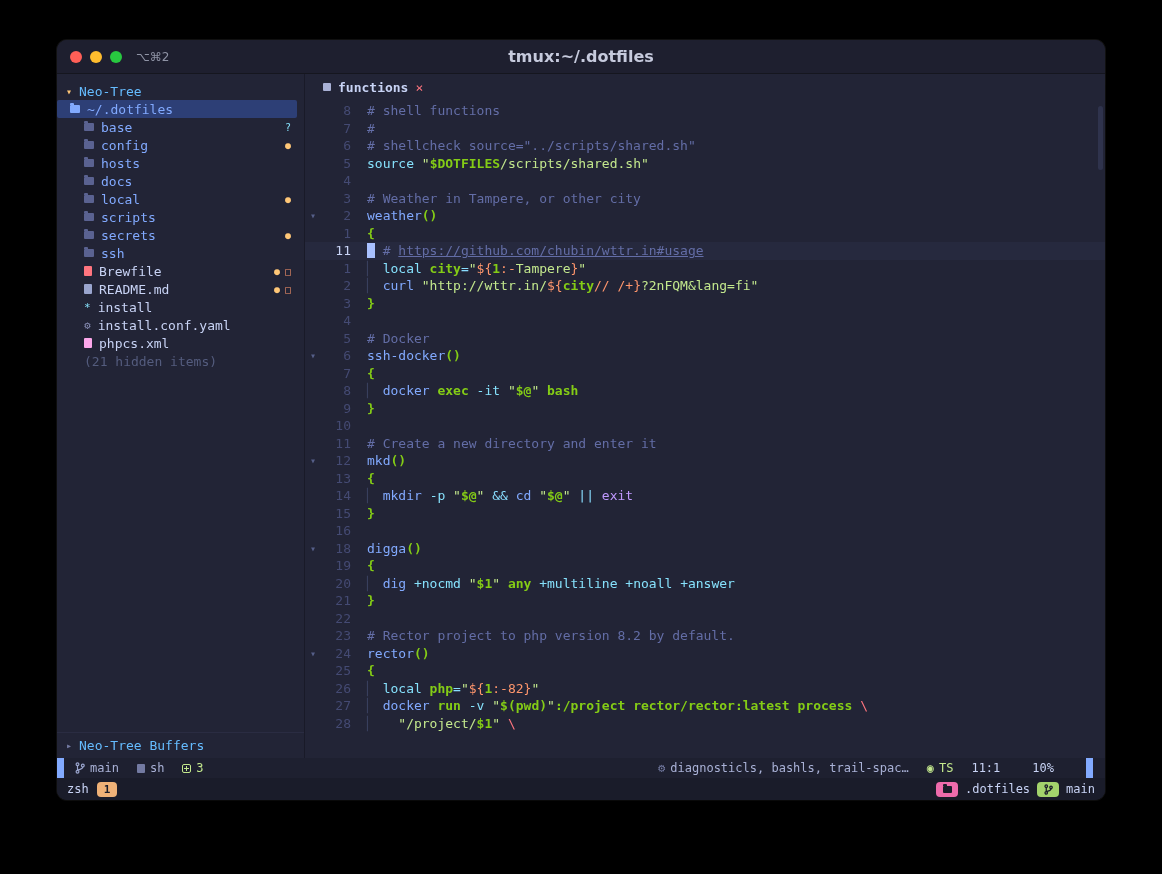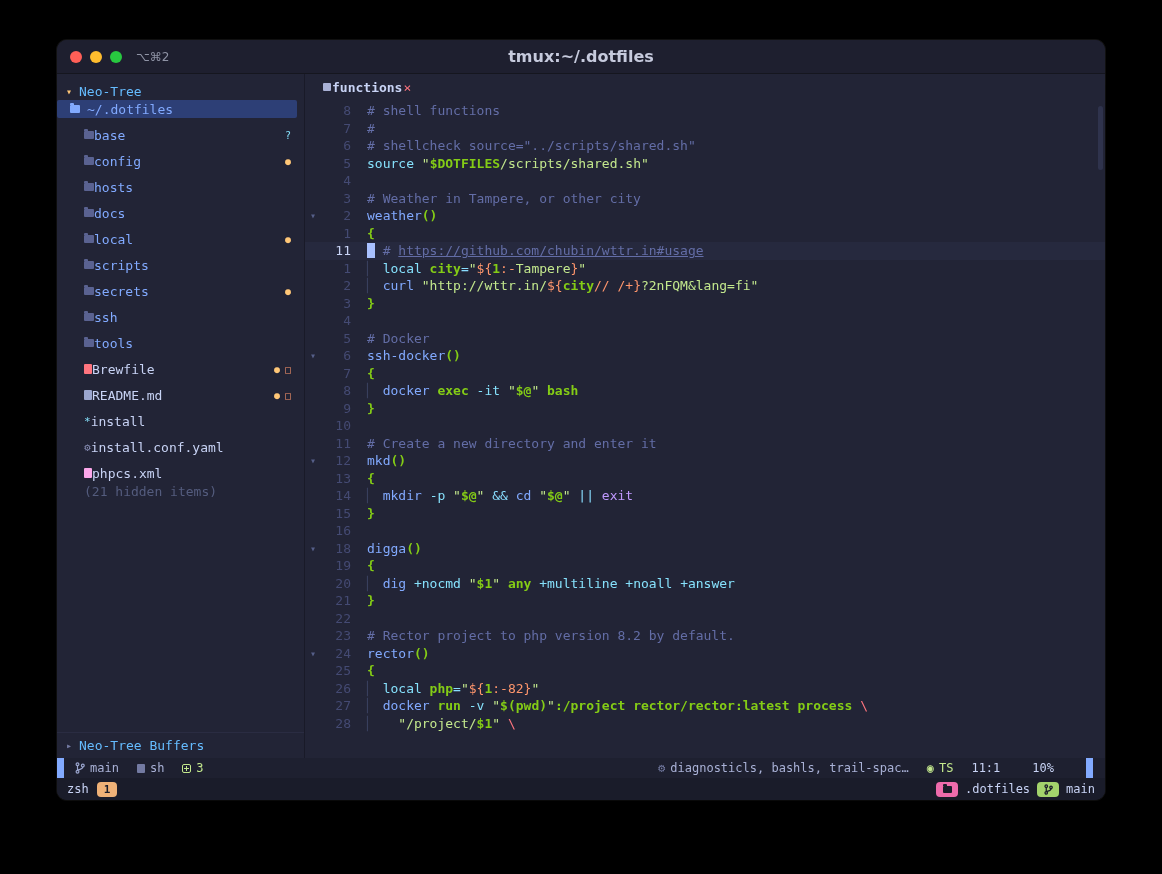--- a/index.html
+++ b/index.html
@@ -26,40 +26,40 @@
   .content { flex:1; display:flex; min-height:0; }
 
   
   .sidebar { width:248px; flex:none; display:flex; flex-direction:column; padding-top:8px;
              border-right:1px solid #191a28; font-size:13px; }
   .tree { flex:1; overflow:hidden; }
   .tree-header { height:18px; display:flex; align-items:center; gap:7px; padding-left:9px; color:#65bcff; }
   .tree-header .chev { color:#ffc777; font-size:10px; }
   .tree-root { height:18px; display:flex; align-items:center; gap:7px; padding-left:13px;
                background:#2d3f76; margin-right:7px; border-radius:2px; color:#82aaff; }
-  .tree-row { height:18px; display:flex; align-items:center; gap:0;
-              padding-left:27px; padding-right:13px;margin-top:8px; }
+  .tree-row { height:18px; display:flex; align-items:center; gap:7px;
+              padding-left:27px; padding-right:13px; }
   .ticon { flex:none; }
   .ticon.folder { width:10px; height:8px; background:#5a6291; border-radius:1px; position:relative; }
   .ticon.folder::before { content:""; position:absolute; top:-2px; left:0; width:4px; height:2px;
                           background:inherit; border-radius:1px 1px 0 0; }
   .ticon.file { width:8px; height:10px; border-radius:1px; }
   .ticon.glyph { font-size:11px; line-height:1; width:auto; }
   .tlabel.folder { color:#82aaff; }
   .tlabel.file { color:#c8d3f5; }
   .badges { margin-left:auto; display:flex; gap:5px; font-size:10px; }
   .hidden-note { height:18px; display:flex; align-items:center; padding-left:27px; color:#545c7e; }
   .buffers { margin-top:auto; flex:none; height:26px; border-top:1px solid #2a2c42;
              display:flex; align-items:center; gap:7px; padding-left:9px; color:#65bcff; }
   .buffers .chev { color:#737aa2; font-size:10px; }
 
   
   .editor { flex:1; min-width:0; display:flex; flex-direction:column; position:relative; }
   .tabline { height:26px; flex:none; display:flex; align-items:center; padding-left:10px; }
-  .tab { display:flex; align-items:center; gap:1px; padding:0 8px; height:100%;text-align:right; }
+  .tab { display:flex; align-items:center; gap:7px; padding:0 8px; height:100%;text-align:right; }
   .buficon { width:8px; height:8px; background:#a9b1d6; border-radius:1px; }
   .tab .name { color:#c8d3f5; font-size:13px; font-weight:bold; }
   .tab .close { color:#ff757f; font-size:13px; }
   .codewrap { flex:1; overflow:hidden; padding-top:2px; }
   .cline { display:flex; height:17.5px; line-height:17.5px; font-size:13px; white-space:pre; }
   .cline.current { background:rgba(47,51,77,.35); }
   .fold { width:16px; flex:none; color:#565f89; text-align:center; font-size:10px; }
   .lnum { width:30px; flex:none; text-align:right; color:#444a73; }
   .lnum.curnum { color:#c8d3f5; }
   .ltext { padding-left:16px; white-space:pre; }
@@ -179,25 +179,20 @@
             <div class="tree-row">
               <span class="ticon folder"></span>
               <span class="tlabel folder">secrets</span>
               <span class="badges">
                 <span class="badge" style="color: rgb(255, 199, 119);">●</span>
               </span>
             </div>
             <div class="tree-row">
               <span class="ticon folder"></span>
               <span class="tlabel folder">ssh</span>
-              <span class="badges"></span>
-            </div>
-            <div class="tree-row">
-              <span class="ticon folder"></span>
-              <span class="tlabel folder">tools</span>
               <span class="badges"></span>
             </div>
             <div class="tree-row">
               <span class="ticon file" style="background: rgb(255, 117, 127);"></span>
               <span class="tlabel file">Brewfile</span>
               <span class="badges">
                 <span class="badge" style="color: rgb(255, 199, 119);">●</span>
                 <span class="badge" style="color: rgb(255, 150, 108);">□</span>
               </span>
             </div>

